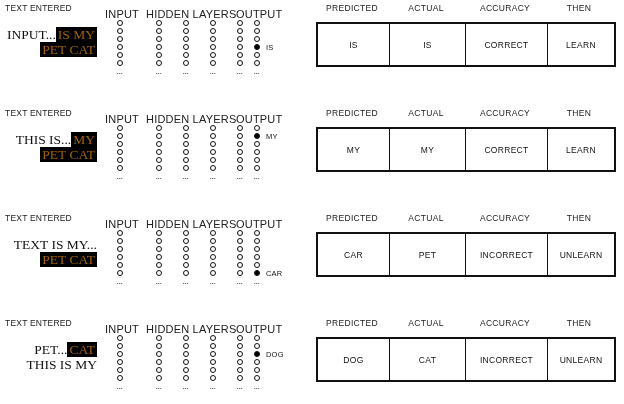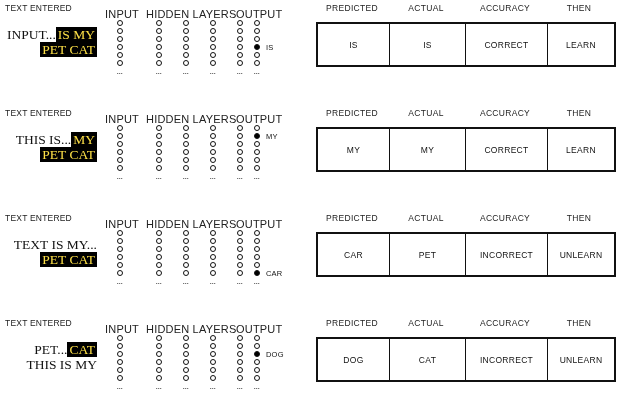--- a/index.html
+++ b/index.html
@@ -45,21 +45,21 @@
     text-align: right;
     white-space: nowrap;
   }
   .te-line {
     display: block;
     white-space: nowrap;
   }
   .te-plain { color: #111; }
   .te-hl {
     background: #000000;
-    color: #fde047;
+    color: #a16207;
     padding: 0 2px;
   }
 
   
   .col-label {
     position: absolute;
     top: 8px;
     font-size: 11px;
     letter-spacing: 0.2px;
     white-space: nowrap;

